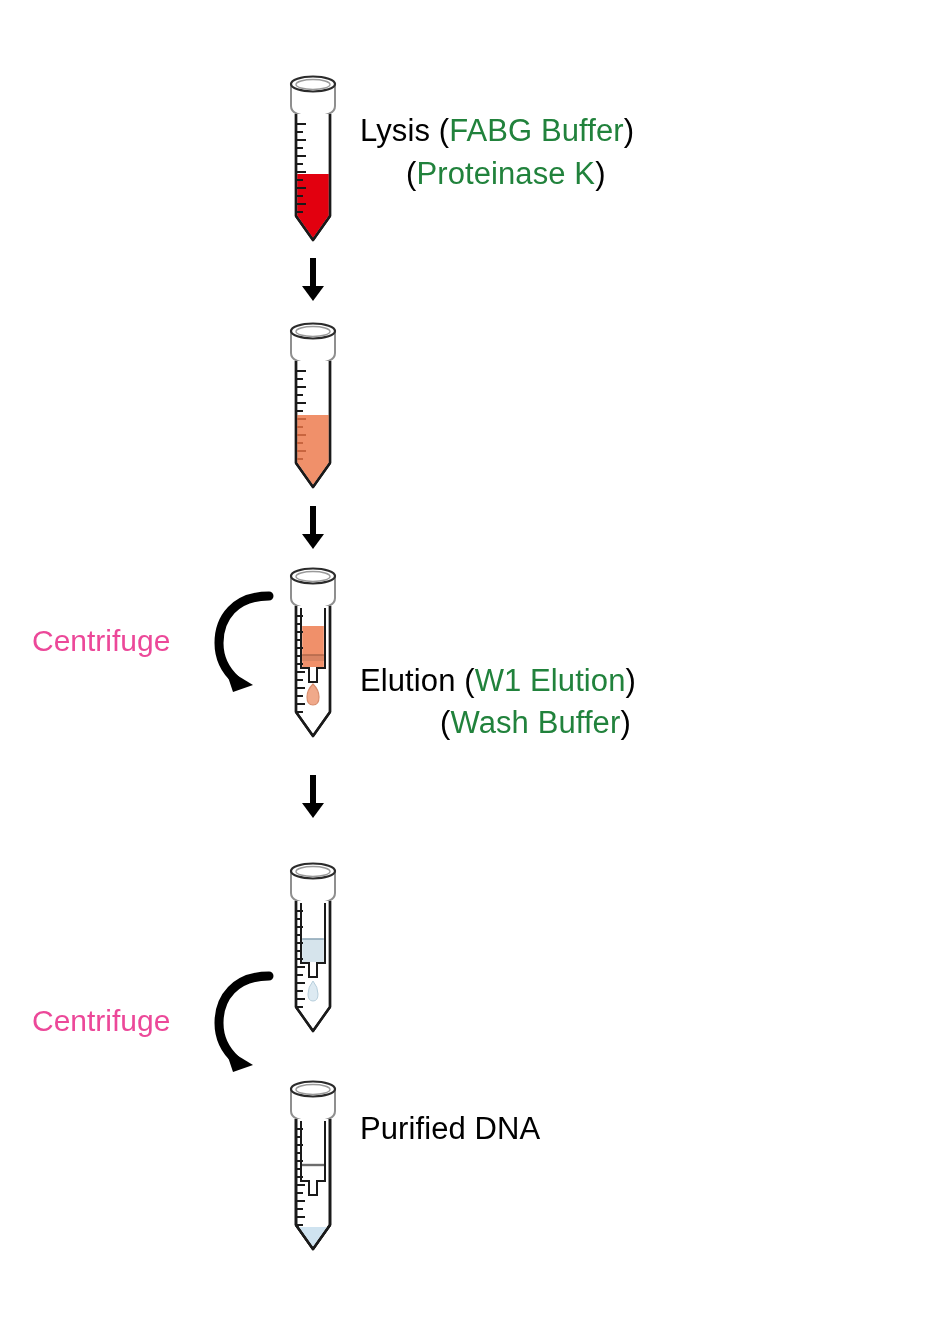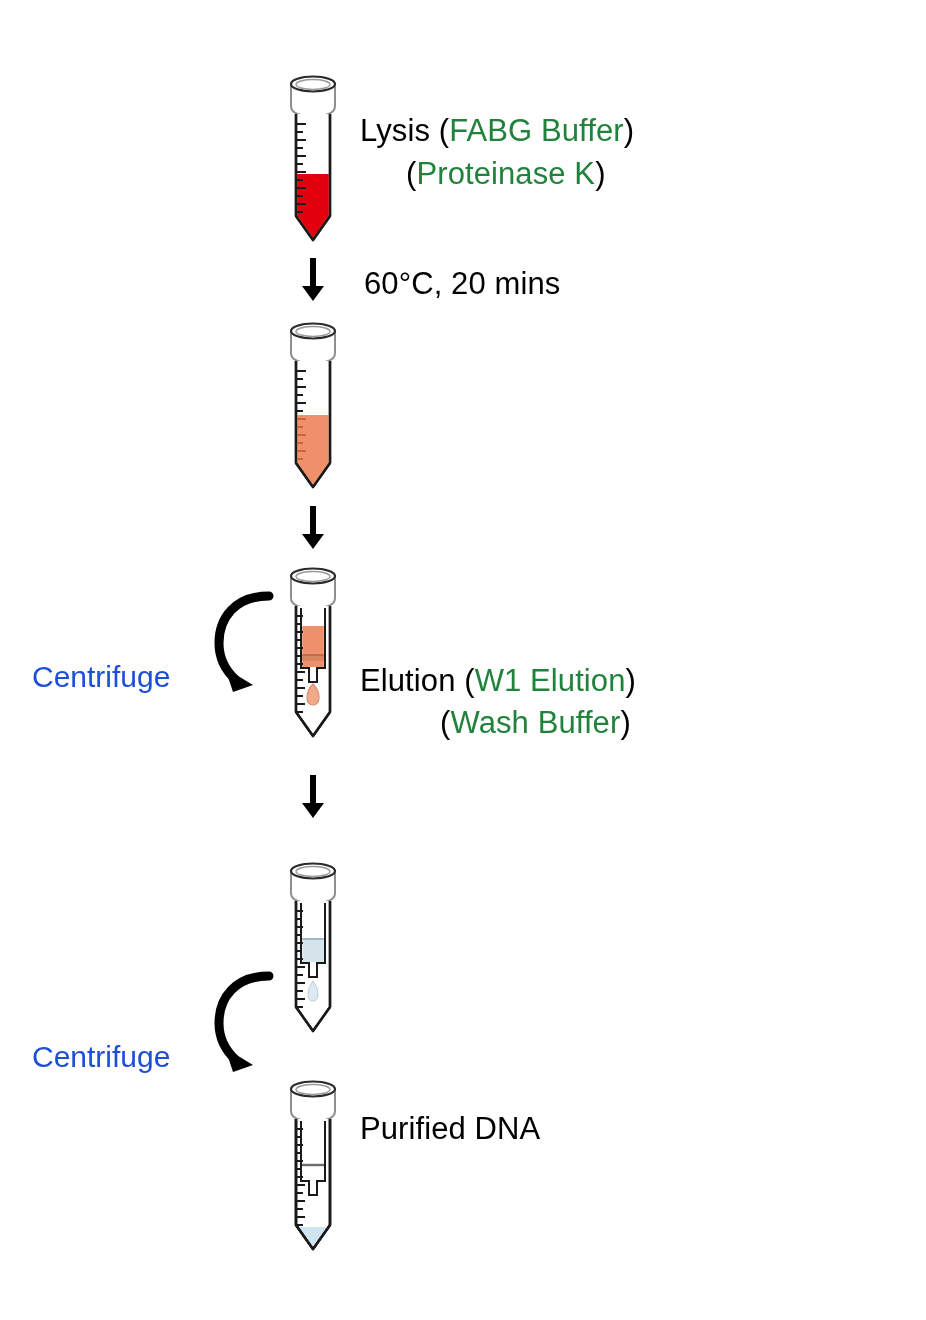--- a/index.html
+++ b/index.html
@@ -30,23 +30,22 @@
     line-height: 43px;
     white-space: nowrap;
     letter-spacing: 0.1px;
   }
   .green {
     color: #21823C;
   }
   .centrifuge-text {
     position: absolute;
     font-size: 30px;
-    color: #1d4ed8;
+    color: #ec4899;
     white-space: nowrap;
-    margin-top: 36px;
   }
   svg { display: block; overflow: visible; }
 </style>
 </head>
 <body>
 
 <div id="stage">
 
   <div class="node" style="left:281px; top:68px;">
     <svg width="64" height="180" viewBox="0 0 64 180">
@@ -89,23 +88,20 @@
   <div class="label" style="left:406px; top:152px;">
     <span>(</span><span class="green">Proteinase K</span><span>)</span>
   </div>
 
   <div class="node" style="left:298px; top:258px;">
     <svg width="30" height="44" viewBox="0 0 30 44">
       <line x1="15" y1="0" x2="15" y2="30" stroke="#000" stroke-width="6"></line>
       <path d="M4,28 L26,28 L15,43 Z" fill="#000"></path>
     </svg>
   </div>
-  <div class="label" style="left:364px; top:262px;">
-    <span>60°C, 20 mins</span>
-  </div>
 
   <div class="node" style="left:281px; top:315px;">
     <svg width="64" height="180" viewBox="0 0 64 180">
       <path d="M10,16 L10,38 Q10,48 32,48 Q54,48 54,38 L54,16 Z" fill="#ffffff" stroke="#8f8f8f" stroke-width="2"></path>
       <ellipse cx="32" cy="16" rx="22" ry="7.5" fill="#ffffff" stroke="#2b2b2b" stroke-width="2.2"></ellipse>
       <ellipse cx="32" cy="16.5" rx="17" ry="5" fill="#ffffff" stroke="#9a9a9a" stroke-width="1.4"></ellipse>
       <path d="M15,46 L15,148 L32,172 L49,148 L49,46" fill="#ffffff" stroke="#1a1a1a" stroke-width="2.4" stroke-linejoin="round"></path>
       <clipPath id="clipBody2">
         <path d="M16.2,47 L16.2,147.5 L32,170 L47.8,147.5 L47.8,47 Z"></path>
       </clipPath>

